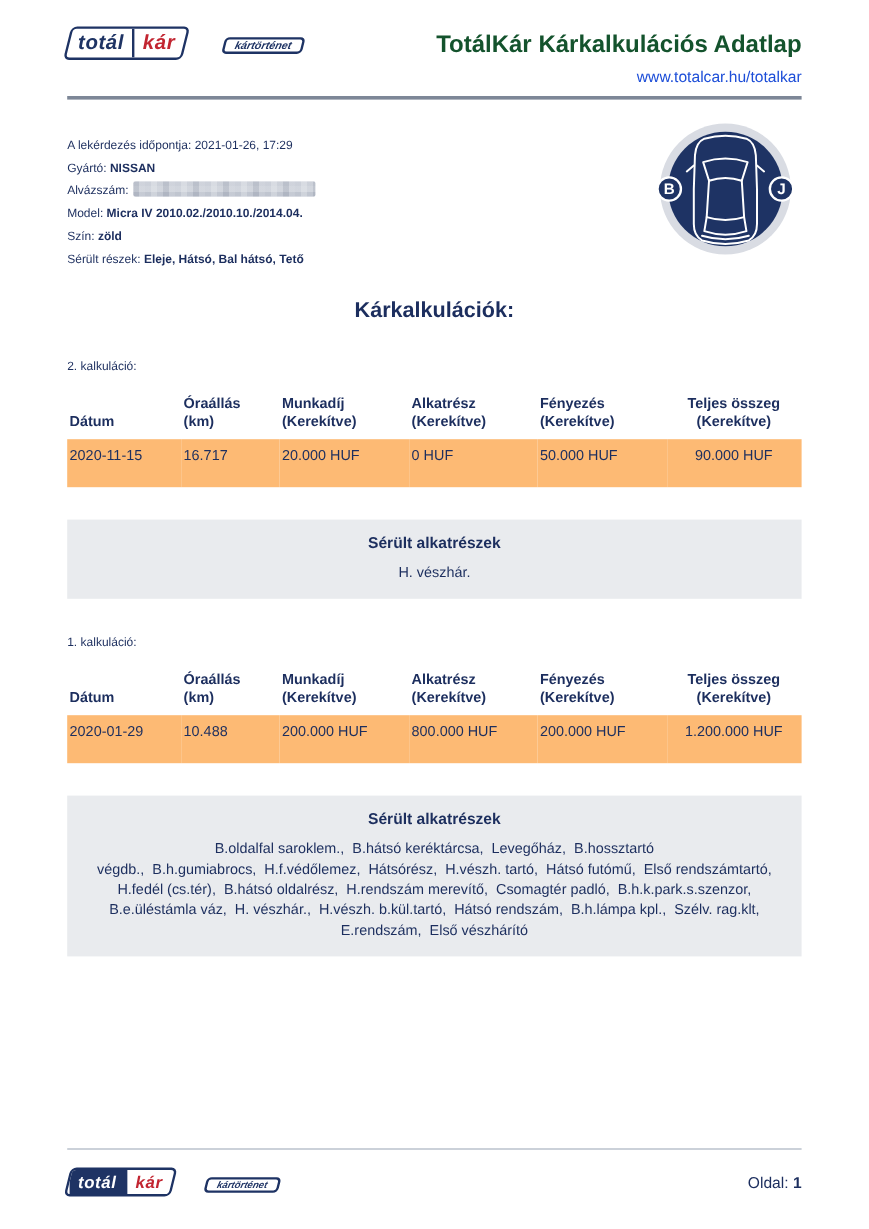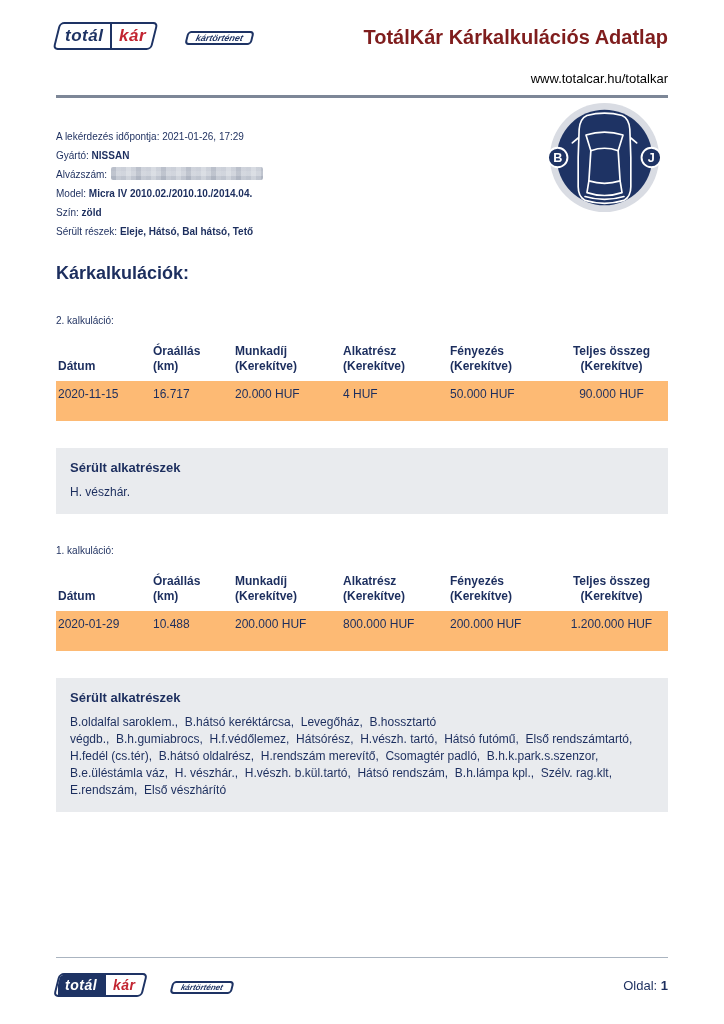--- a/index.html
+++ b/index.html
@@ -23,44 +23,44 @@
     display:inline-block;border:2px solid #1e3364;border-radius:4px;background:#fff;
     transform:skewX(-14deg);color:#1e3364;font-weight:bold;font-style:italic;
     padding:0 8px;margin:-3px 0 0 26px;
   }
   .logo--header .logo-main{font-size:17px;}
   .logo--header .logo-sub{font-size:9px;}
   .logo--footer .logo-main{font-size:14px;}
   .logo--footer .logo-sub{font-size:8px;margin-left:22px;}
   .logo--footer .logo-total{background:#1e3364;color:#fff;}
   .header-right{text-align:right;padding-top:4px;}
-  .doc-title{font-size:20px;font-weight:bold;color:#7f1d1d;}
-  .doc-url{font-size:13px;margin-top:22px;color:#000000;}
+  .doc-title{font-size:20px;font-weight:bold;color:#14532d;}
+  .doc-url{font-size:13px;margin-top:7px;color:#1d4ed8;}
   .rule{height:3px;background:#7d8797;margin-top:9px;}
   
   .info{margin-top:29px;font-size:10px;line-height:19px;}
   .info .val{font-weight:bold;}
   .vin-censored{
     display:inline-block;vertical-align:-2px;width:152px;height:13px;border-radius:2px;margin-left:4px;
     background-image:
       repeating-linear-gradient(90deg, rgba(121,131,152,.38) 0 5px, rgba(184,190,202,.46) 5px 10px, rgba(150,159,177,.30) 10px 15px, rgba(205,210,218,.52) 15px 20px, rgba(160,168,184,.34) 20px 25px),
       repeating-linear-gradient(0deg, rgba(140,150,168,.40) 0 4px, rgba(196,202,212,.34) 4px 9px, rgba(165,173,189,.30) 9px 13px);
   }
   .car-badge{position:absolute;left:546px;top:99px;width:117px;height:117px;}
   
-  .main-heading{margin-top:22px;font-size:18px;font-weight:bold;}
+  .main-heading{margin-top:22px;font-size:18px;font-weight:bold;text-align:center;}
   .calc-label{margin-top:31px;font-size:10px;}
   table.calc-table{width:100%;border-collapse:collapse;table-layout:fixed;margin-top:18px;font-size:12px;}
   .calc-table th{
     text-align:left;vertical-align:bottom;font-weight:bold;white-space:pre-line;
     line-height:15px;padding:0 4px 7px 2px;
   }
   .calc-table td{background:#fdba74;padding:6px 4px 20px 2px;}
   .calc-table .col-last{text-align:center;padding-right:3px;}
-  .damaged-box{margin-top:27px;background:#e9ebee;padding:12px 14px 13px 14px;}
+  .damaged-box{margin-top:27px;background:#e9ebee;padding:12px 14px 13px 14px;text-align:center;}
   .damaged-title{font-size:13px;font-weight:bold;}
   .damaged-text{margin-top:9px;font-size:12px;line-height:17px;white-space:pre-wrap;}
   
   .footer{position:absolute;left:56px;right:56px;top:957px;border-top:1px solid #aab4c0;}
   .footer-inner{display:flex;justify-content:space-between;align-items:center;margin-top:15px;}
   .page-num{font-size:13px;}
   .page-num .val{font-weight:bold;}
 </style>
 </head>
 <body>
@@ -118,21 +118,21 @@
 (Kerekítve)</th>
           <th class="col-last">Teljes összeg
 (Kerekítve)</th>
         </tr>
       </thead>
       <tbody>
         <tr>
           <td>2020-11-15</td>
           <td>16.717</td>
           <td>20.000 HUF</td>
-          <td>4 HUF</td>
+          <td>0 HUF</td>
           <td>50.000 HUF</td>
           <td class="col-last">90.000 HUF</td>
         </tr>
       </tbody>
     </table>
     <div class="damaged-box">
       <div class="damaged-title">Sérült alkatrészek</div>
       <div class="damaged-text">H. vészhár.</div>
     </div>
 

